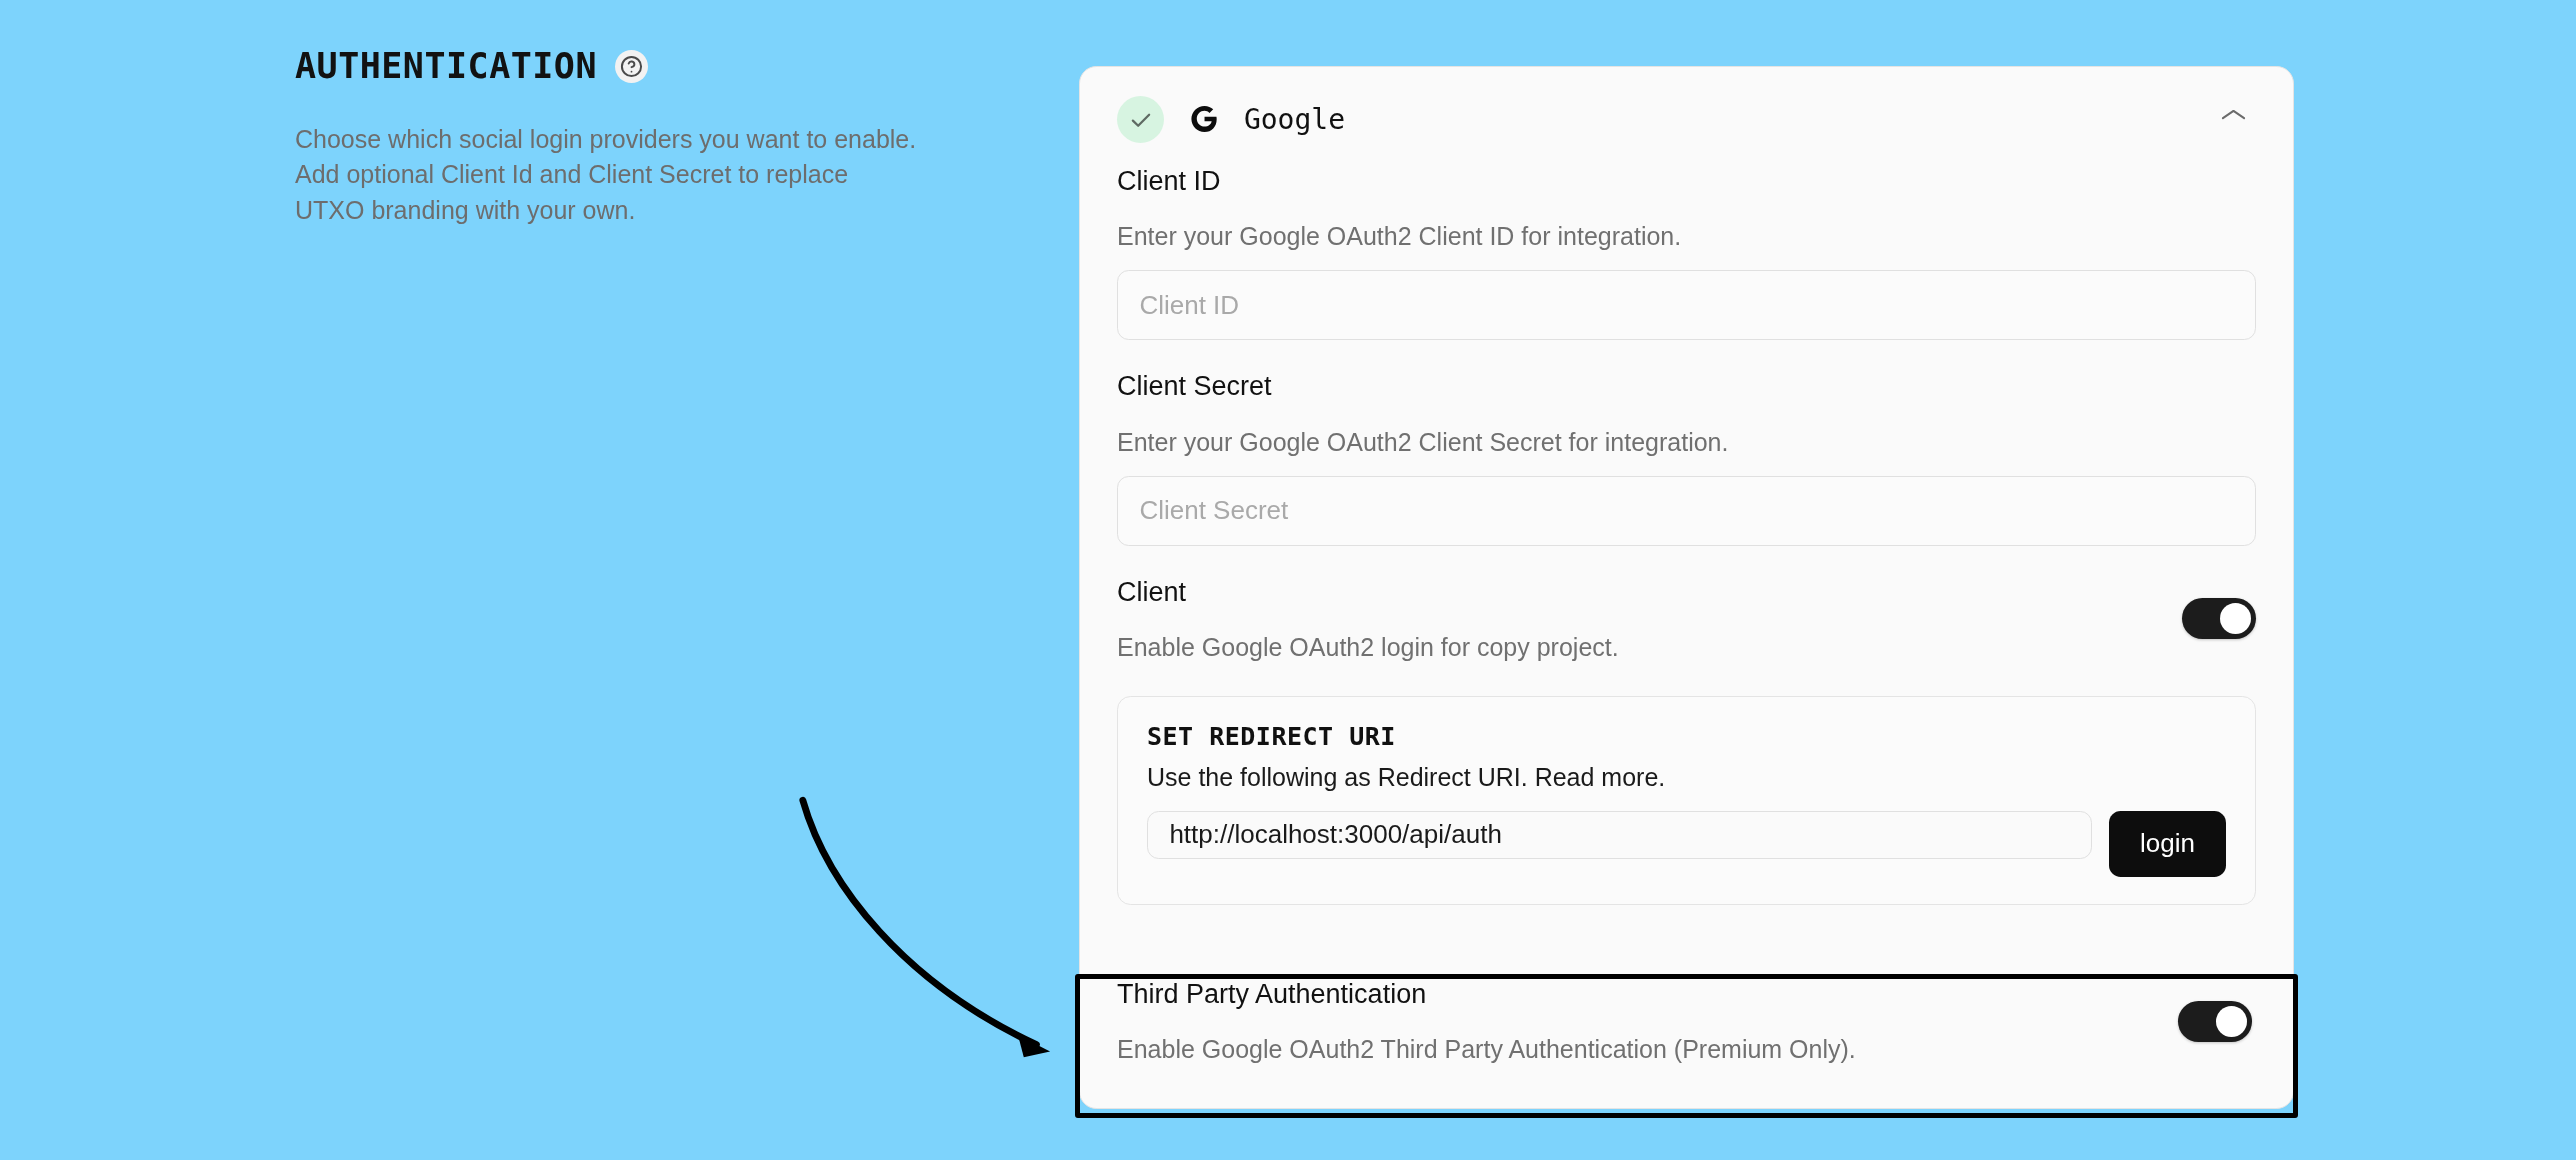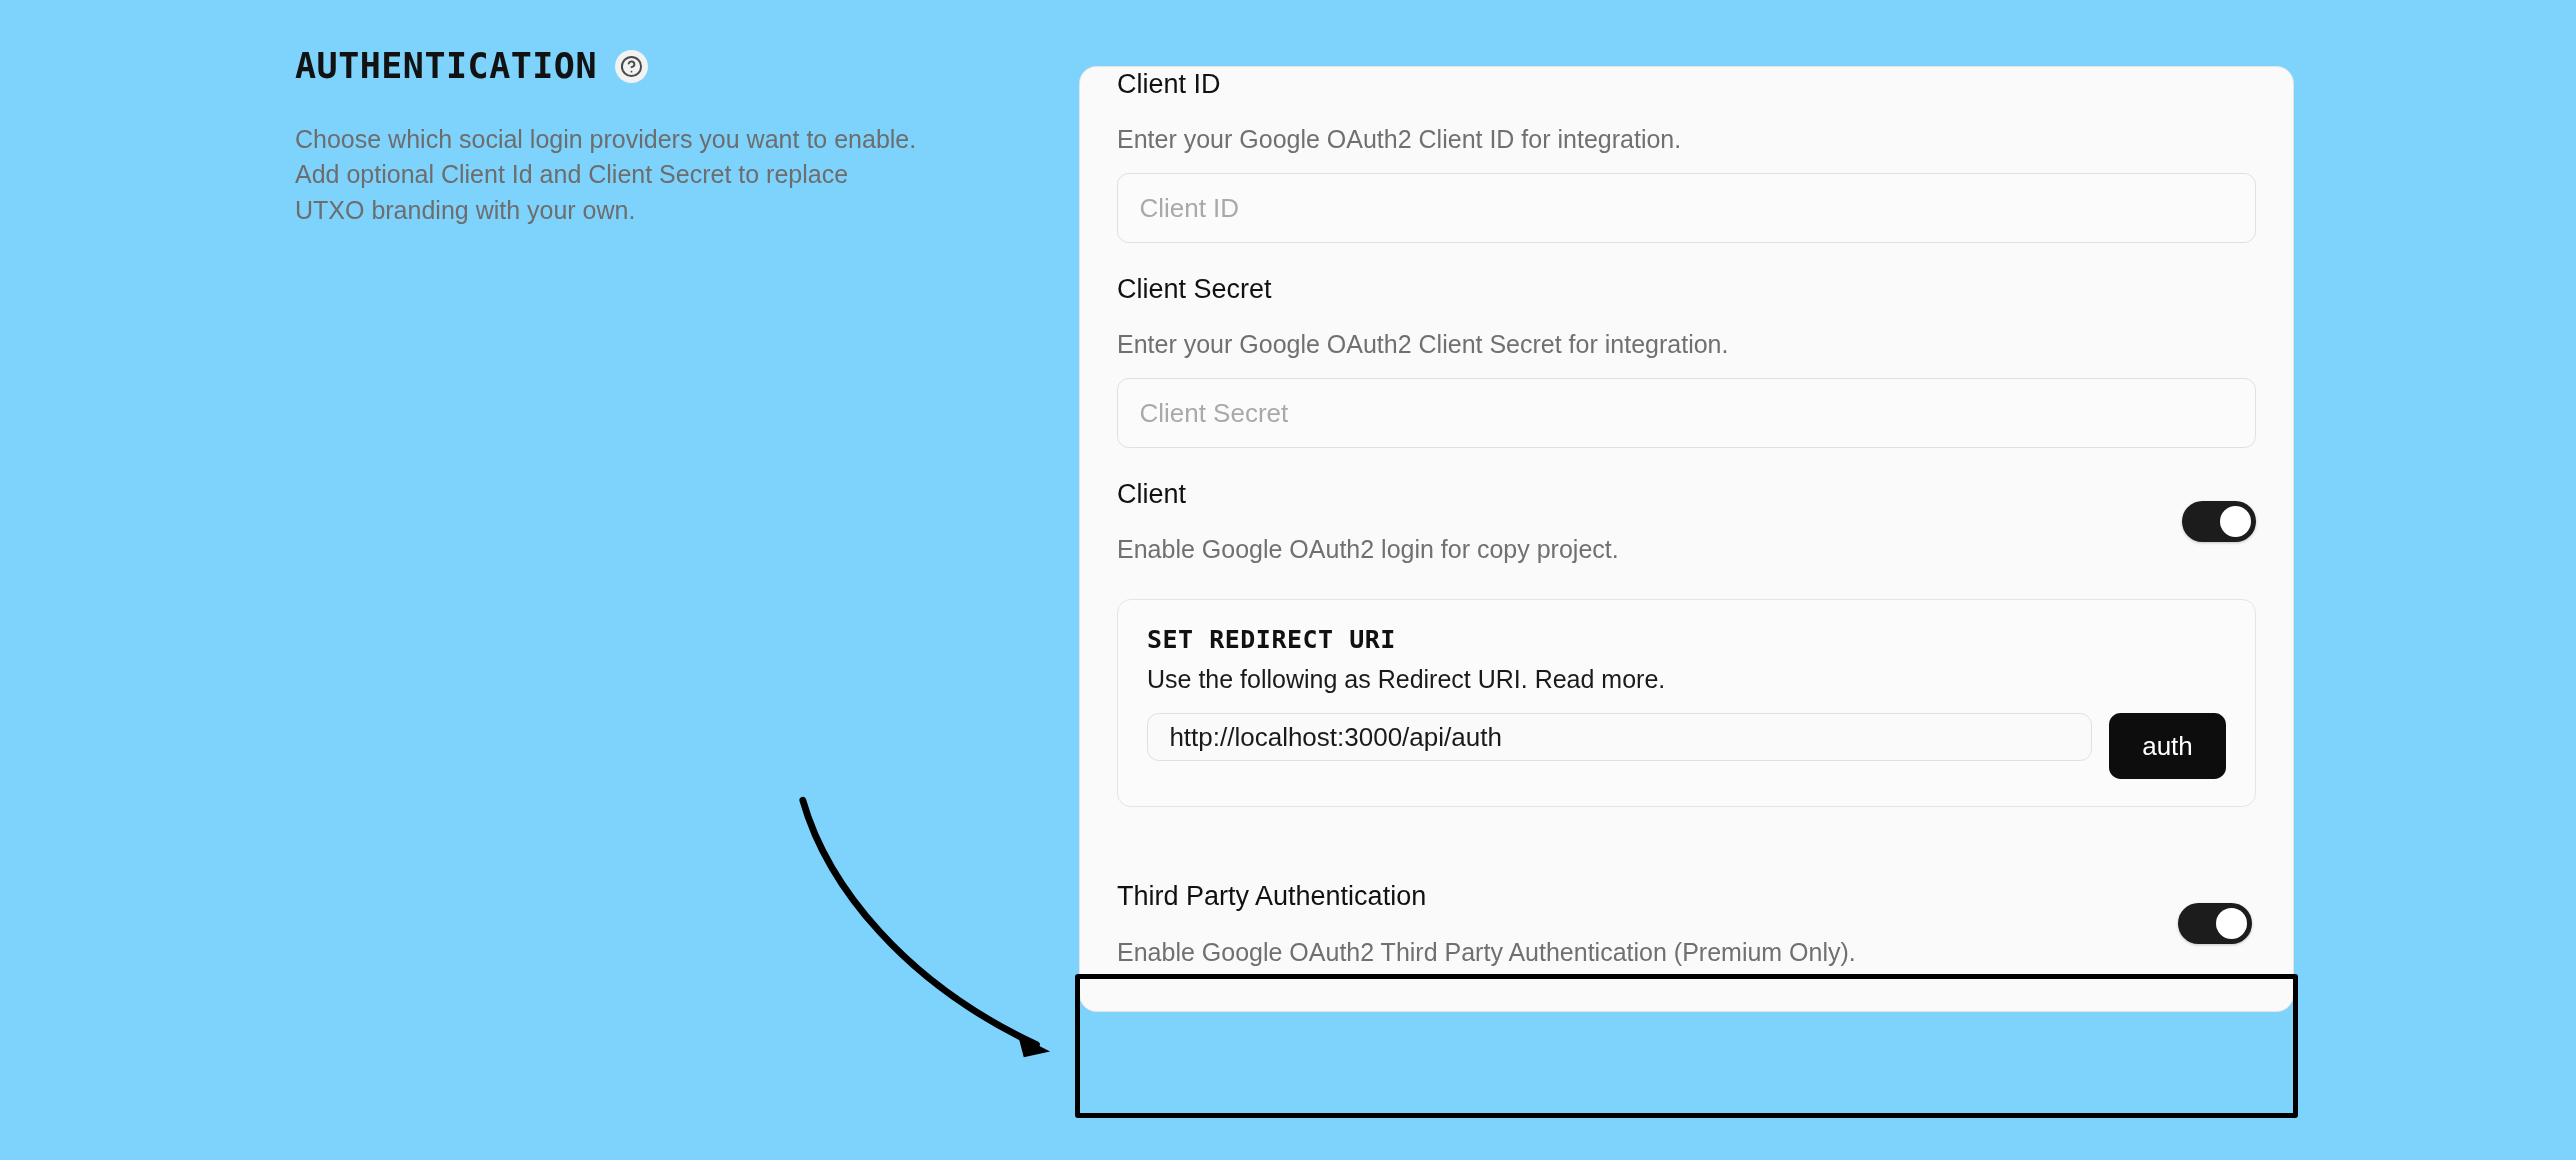--- a/index.html
+++ b/index.html
@@ -291,20 +291,38 @@
           <path d="M9.3 9.1a2.8 2.8 0 0 1 5.45.9c0 1.9-2.75 2.6-2.75 2.6"></path>
           <circle cx="12" cy="17" r="0.85" fill="#4a4a4a" stroke="none"></circle>
         </svg>
       </div>
     </div>
     <div class="section-desc">Choose which social login providers you want to enable. Add optional Client Id and Client Secret to replace UTXO branding with your own.</div>
   </div>
 
   <div class="provider-card">
 
+    <div class="card-header">
+      <div class="check-badge">
+        <svg width="26" height="26" viewBox="0 0 24 24" fill="none" stroke="#5f6a63" stroke-width="2.1" stroke-linecap="round" stroke-linejoin="round">
+          <path d="M4.5 12.6 L9.4 17.3 L19.5 7.2"></path>
+        </svg>
+      </div>
+      <div class="google-g">
+        <svg width="37" height="37" viewBox="0 0 24 24">
+          <path fill="#0d0d0d" d="M12.02 3.2c2.27 0 4.17.83 5.63 2.19l-2.4 2.34c-.83-.79-2.0-1.37-3.23-1.37-2.77 0-5.02 2.3-5.02 5.13s2.25 5.13 5.02 5.13c2.6 0 4.19-1.45 4.62-3.48h-4.62V10.2h7.73c.1.5.15 1.0.15 1.6 0 4.87-3.26 8.33-7.88 8.33-4.7 0-8.52-3.78-8.52-8.44S7.32 3.2 12.02 3.2z"></path>
+        </svg>
+      </div>
+      <div class="provider-name">Google</div>
+      <button class="collapse-btn">
+        <svg width="25" height="15.6" viewBox="0 0 26 16" fill="none" stroke="#6b6b6b" stroke-width="2.2" stroke-linecap="round" stroke-linejoin="round">
+          <path d="M2 11 L13 3.5 L24 11"></path>
+        </svg>
+      </button>
+    </div>
 
     <div class="card-body">
 
       <div class="field-block">
         <div class="field-label">Client ID</div>
         <div class="field-hint">Enter your Google OAuth2 Client ID for integration.</div>
         <input class="text-input" type="text" placeholder="Client ID" style="">
       </div>
 
       <div class="field-block">
@@ -321,21 +339,21 @@
         <div class="switch" role="switch" aria-checked="true">
           <div class="knob"></div>
         </div>
       </div>
 
       <div class="redirect-panel">
         <div class="redirect-title">SET REDIRECT URI</div>
         <div class="redirect-sub">Use the following as Redirect URI. Read more.</div>
         <div class="redirect-input-row">
           <input class="redirect-input" type="text" readonly="" value="http://localhost:3000/api/auth" style="">
-          <button class="copy-btn">auth</button>
+          <button class="copy-btn">login</button>
         </div>
       </div>
 
     </div>
 
     <div class="toggle-row third-party-row">
       <div class="texts">
         <div class="field-label">Third Party Authentication</div>
         <div class="field-hint">Enable Google OAuth2 Third Party Authentication (Premium Only).</div>
       </div>

